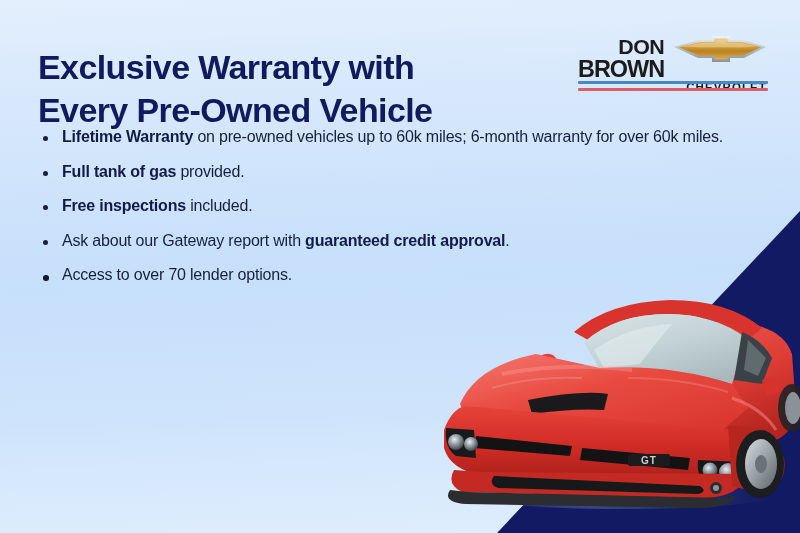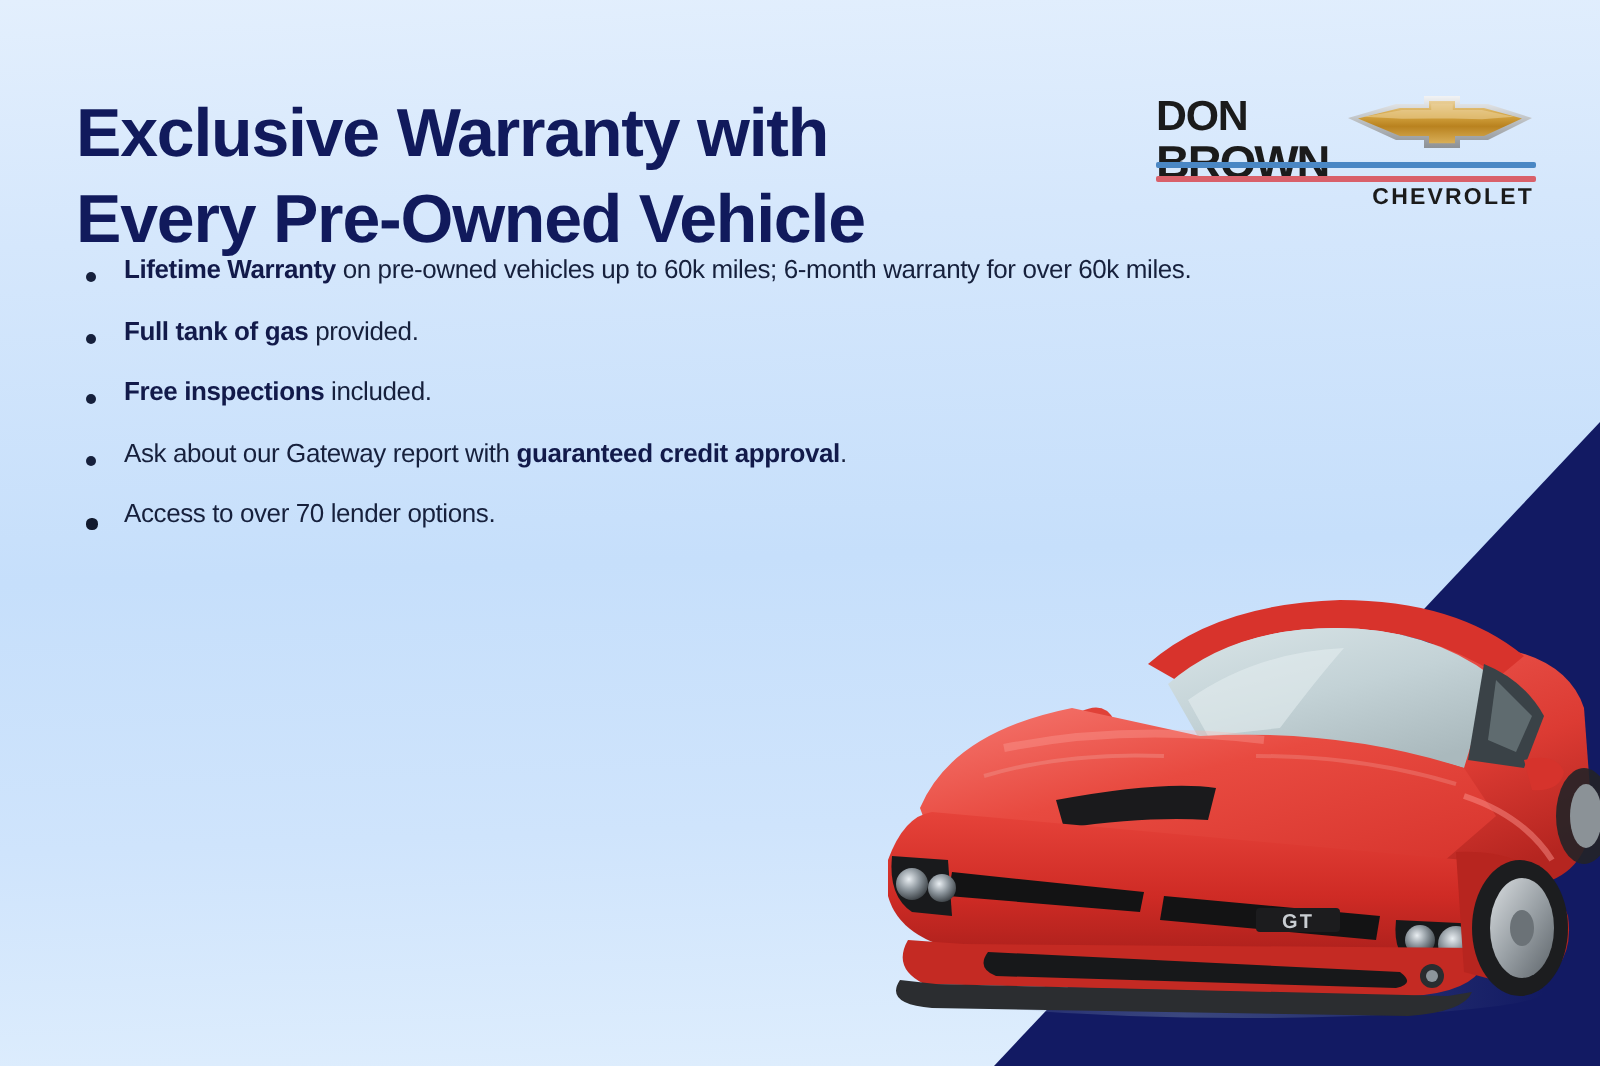--- a/index.html
+++ b/index.html
@@ -44,22 +44,22 @@
   .logo {
     position: absolute;
     left: 578px;
     top: 28px;
     width: 190px;
     height: 72px;
     z-index: 6;
   }
   .logo-row {
     position: absolute;
-    left: 0; top: 18px;
-    width: 190px; height: 52px;
+    left: 0; top: 6px;
+    width: 190px; height: 52px; text-align: right;
   }
   .logo-words {
     position: absolute;
     left: 0; top: 1px;
     color: #1b1b1b;
     font-weight: 700;
     font-size: 21px;
     line-height: 23px;
     letter-spacing: -0.6px;
     font-family: "Liberation Sans", sans-serif;
@@ -112,21 +112,21 @@
     z-index: 6;
     margin: 0;
     padding: 0;
     list-style: none;
   }
   .benefit {
     position: relative;
     padding-left: 26px;
     margin-bottom: 13px;
     color: #16203c;
-    font-size: 13px;
+    font-size: 16px;
     line-height: 1.35;
     letter-spacing: -0.2px;
   }
   .benefit:last-child { margin-bottom: 0; }
   .benefit .dot {
     position: absolute;
     left: 7px;
     top: 10px;
     width: 5px;
     height: 5px;

